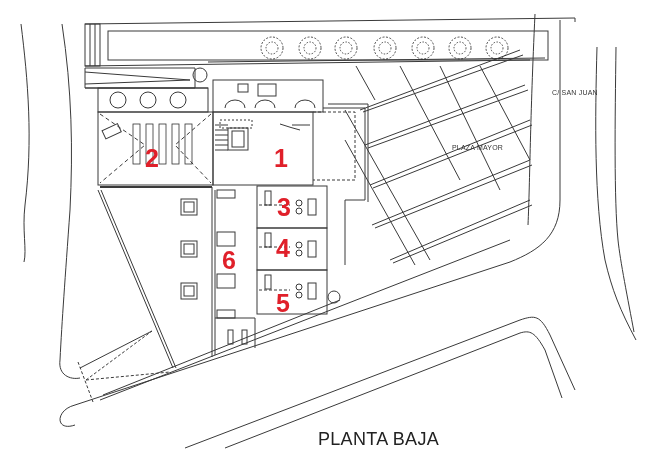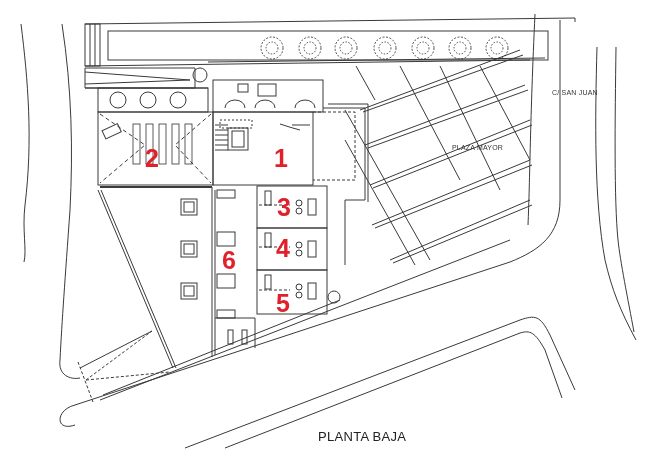--- a/index.html
+++ b/index.html
@@ -1,20 +1,20 @@
 <!DOCTYPE html>
 <html><head>
 <meta charset="utf-8">
 <style>
   html, body { margin:0; padding:0; background:#ffffff; }
   body { width:650px; height:455px; overflow:hidden; position:relative; font-family:"Liberation Sans", sans-serif; }
   #plan { position:absolute; left:0; top:0; width:650px; height:455px; }
   .room-num { position:absolute; color:#e0202a; font-family:"Liberation Sans", sans-serif; font-weight:bold; font-size:25px; line-height:1; }
   .street-label { position:absolute; color:#333; font-family:"Liberation Sans", sans-serif; font-size:7px; letter-spacing:0.2px; white-space:nowrap; }
-  .plan-title { position:absolute; left:318px; top:429px; font-family:"Liberation Sans", sans-serif; font-size:13px; color:#222; letter-spacing:0.3px; }
+  .plan-title { position:absolute; left:318px; top:429px; font-family:"Liberation Sans", sans-serif; font-size:18px; color:#222; letter-spacing:0.3px; }
 </style>
 </head>
 <body>
 
 <svg id="plan" viewBox="0 0 650 455" xmlns="http://www.w3.org/2000/svg">
   <g fill="none" stroke="#3a3a3a" stroke-width="1">
 
     <path d="M21 24 C 28 80, 33 140, 25 205 C 22 230, 27 250, 24 262"></path>
     <path d="M62 24 C 72 90, 73 150, 70 210 C 65 280, 62 320, 60 360 C 58 375, 70 380, 80 378"></path>
 

